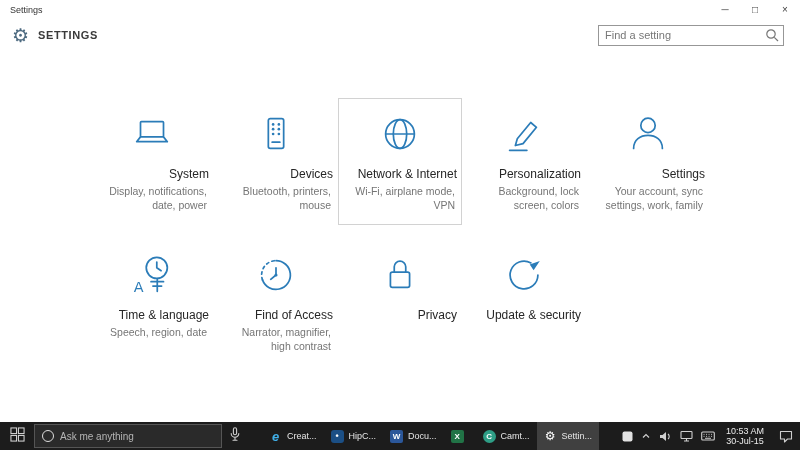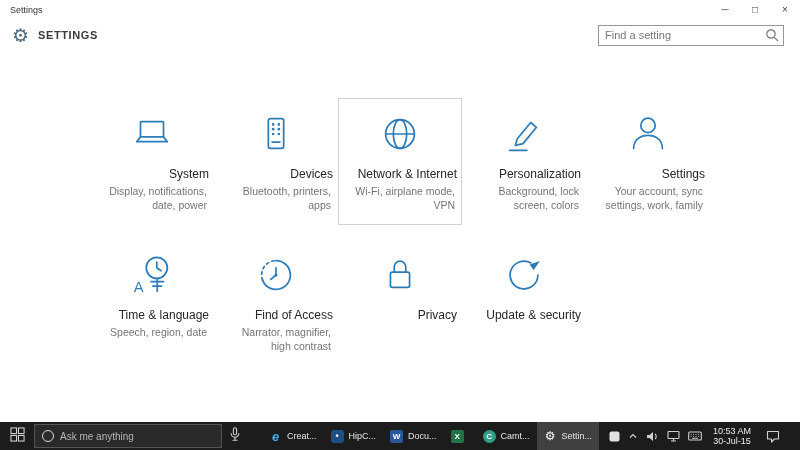--- a/index.html
+++ b/index.html
@@ -45,21 +45,21 @@
   .app.active { background: #404040; }
   .app-icon { width: 13px; height: 13px; flex: none; display: flex; align-items: center; justify-content: center; font-size: 8px; font-weight: 700; border-radius: 2px; }
   .icon-edge { color: #41b0e8; font-size: 13px; font-weight: 700; font-style: italic; }
   .icon-hipchat { background: #1b4f85; color: #fff; border-radius: 3px; font-size: 9px; }
   .icon-word { background: #2b579a; color: #fff; }
   .icon-excel { background: #217346; color: #fff; }
   .icon-camtasia { background: #2e9e86; color: #fff; border-radius: 50%; }
   .icon-settings { color: #fff; font-size: 12px; font-weight: 400; }
   .app-label { font-size: 9px; color: #e6e6e6; white-space: nowrap; overflow: hidden; max-width: 34px; }
   .spacer { flex: 1; }
-  .tray { display: flex; align-items: center; gap: 8px; height: 100%; padding-right: 16px; }
+  .tray { display: flex; align-items: center; gap: 8px; height: 100%; padding-right: 3px; }
   .tray-btn { display: flex; align-items: center; justify-content: center; height: 100%; cursor: default; }
   .clock { font-size: 9px; line-height: 10.5px; color: #ececec; text-align: center; margin: 0 3px; }
 </style>
 </head>
 <body>
 
 <div class="titlebar">
   <span class="tb-title">Settings</span>
   <div class="tb-controls">
     <span class="tb-btn">─</span>
@@ -106,21 +106,21 @@
             <circle cx="27" cy="14" r="1.4"></circle>
             <circle cx="21" cy="19" r="1.4"></circle>
             <circle cx="27" cy="19" r="1.4"></circle>
             <circle cx="21" cy="24" r="1.4"></circle>
             <circle cx="27" cy="24" r="1.4"></circle>
           </g>
           <path d="M20 32.5 h8"></path>
         </svg>
     </div>
     <div class="tile-name">Devices</div>
-    <div class="tile-desc">Bluetooth, printers, apps</div>
+    <div class="tile-desc">Bluetooth, printers, mouse</div>
   </div>
 
   <div class="tile highlighted">
     <div class="tile-icon">
       <svg viewBox="0 0 48 48">
           <circle cx="24" cy="24" r="15"></circle>
           <ellipse cx="24" cy="24" rx="7" ry="15"></ellipse>
           <path d="M9.5 24 h29"></path>
         </svg>
     </div>

